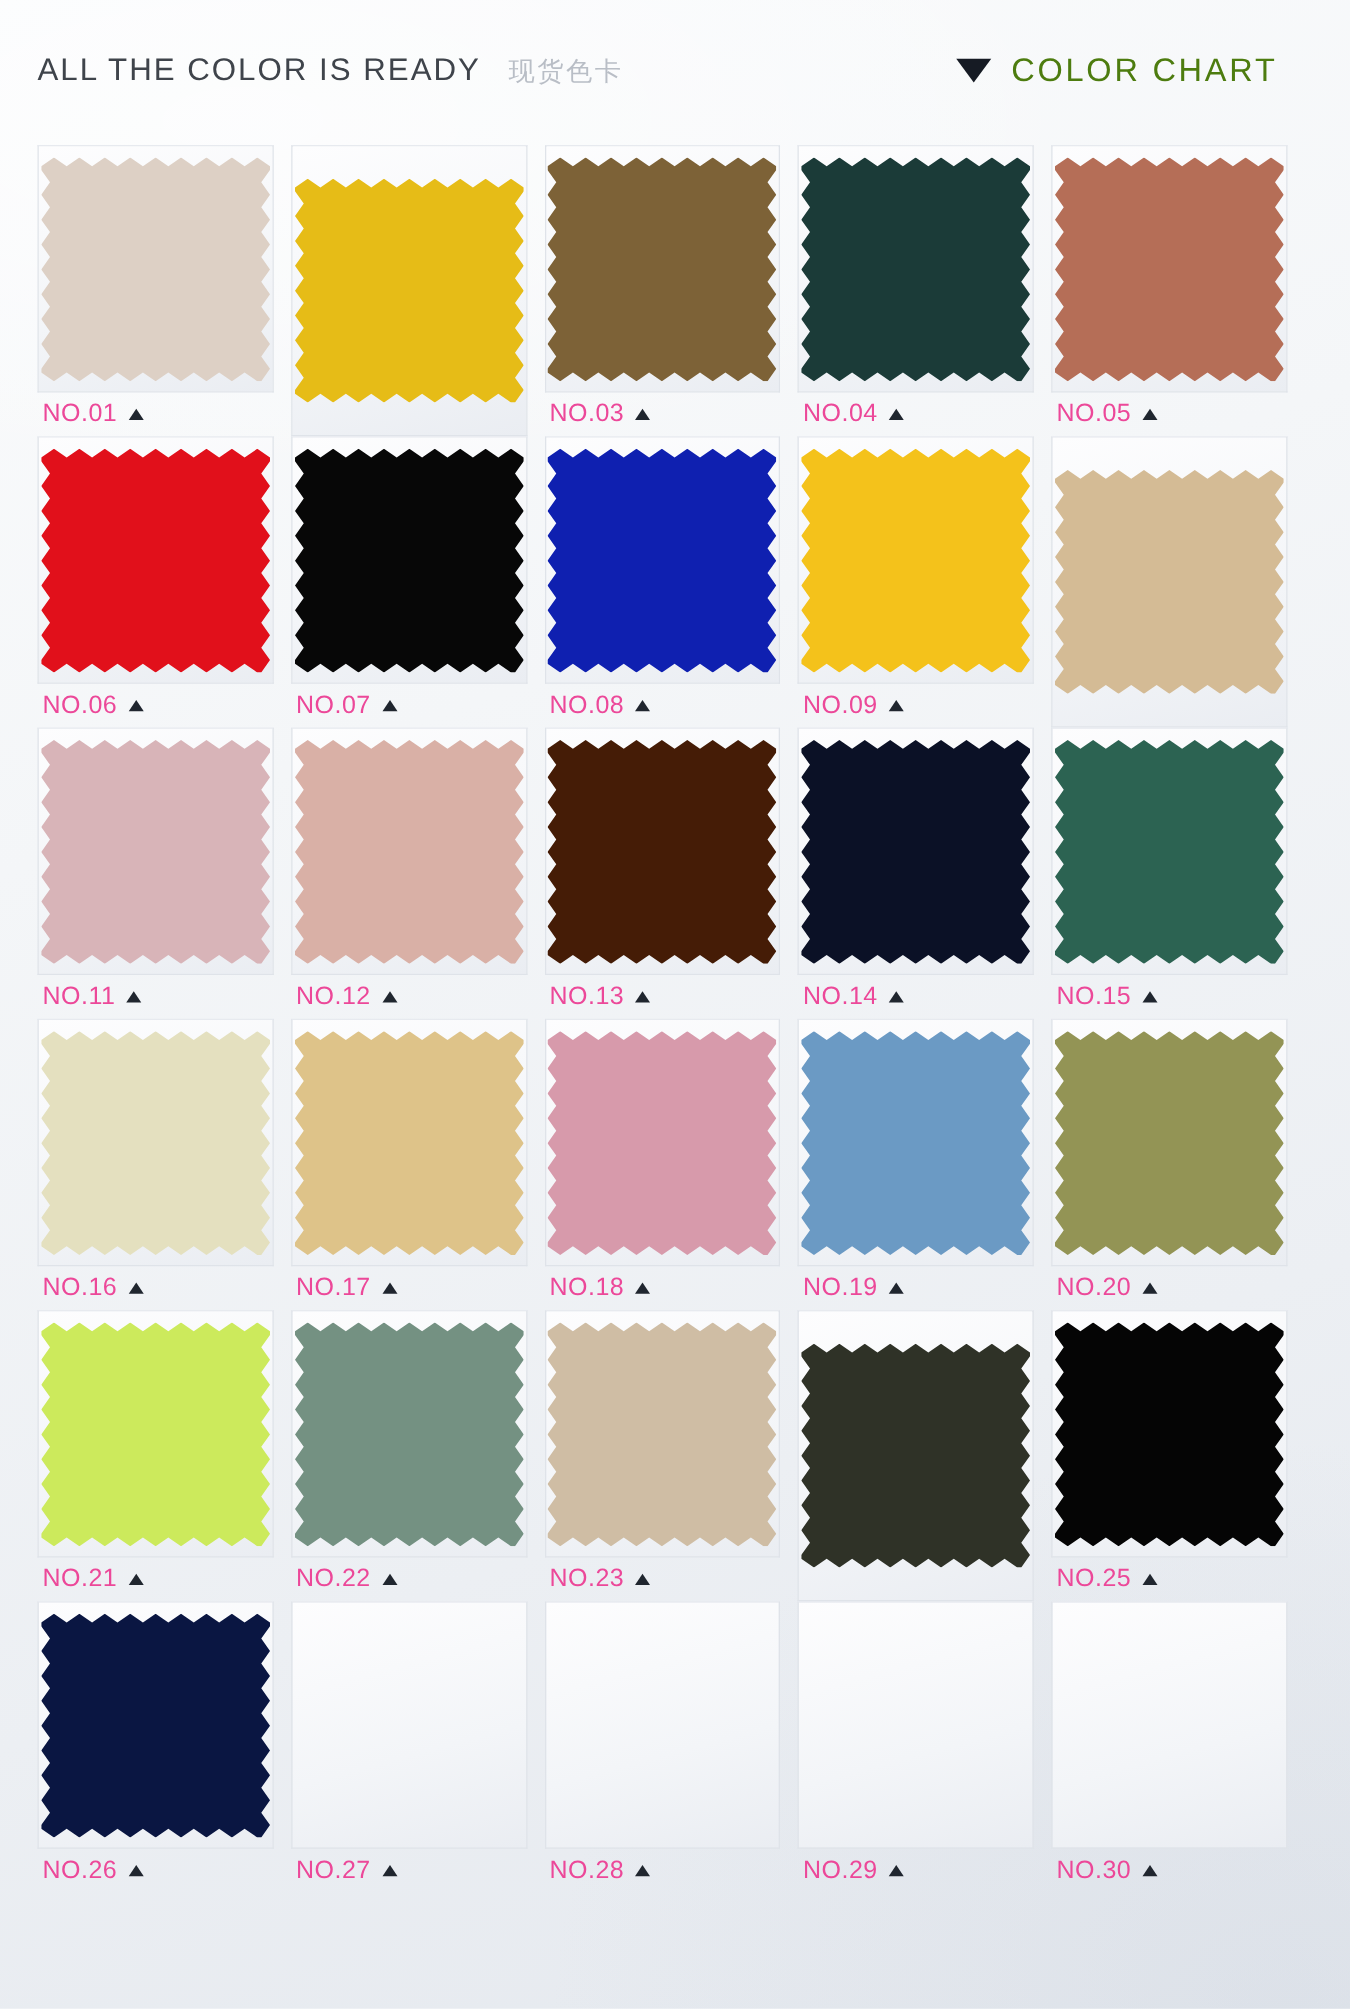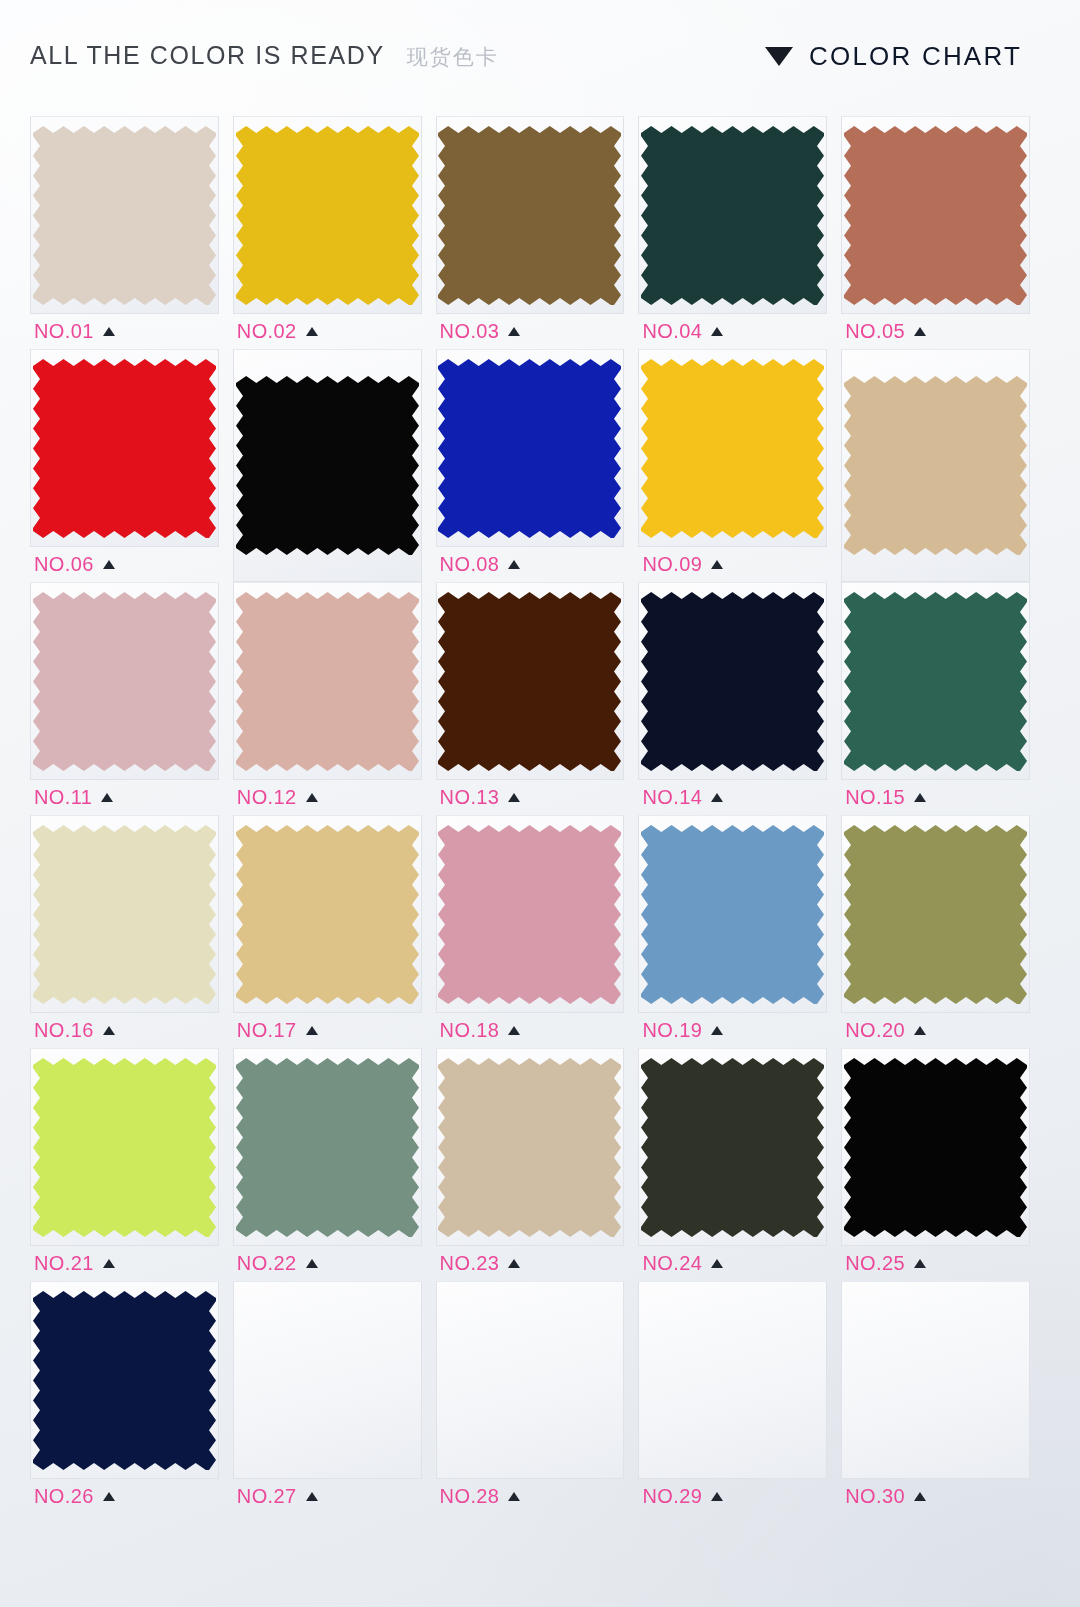--- a/index.html
+++ b/index.html
@@ -58,21 +58,21 @@
     width: 0;
     height: 0;
     border-left: 14px solid transparent;
     border-right: 14px solid transparent;
     border-top: 19px solid #161b24;
     display: block;
   }
   .header-right-label {
     font-size: 26px;
     letter-spacing: 2.2px;
-    color: #0f172a;
+    color: #4d7c0f;
     font-weight: 400;
     white-space: nowrap;
   }
 
   
   .grid {
     position: absolute;
     left: 24px;
     top: 116px;
     width: 1014px;
@@ -179,24 +179,20 @@
       </div>
     </div>
     <div class="cell">
       <div class="cell-frame">
         <div class="swatch-wrap">
           <svg class="swatch" viewBox="0 0 183 179" preserveAspectRatio="none">
             <path d="M0.00,7.00 L10.17,0.00 L20.33,7.00 L30.50,0.00 L40.67,7.00 L50.83,0.00 L61.00,7.00 L71.17,0.00 L81.33,7.00 L91.50,0.00 L101.67,7.00 L111.83,0.00 L122.00,7.00 L132.17,0.00 L142.33,7.00 L152.50,0.00 L162.67,7.00 L172.83,0.00 L183.00,7.00 L183.00,9.94 L176.00,19.89 L183.00,29.83 L176.00,39.78 L183.00,49.72 L176.00,59.67 L183.00,69.61 L176.00,79.56 L183.00,89.50 L176.00,99.44 L183.00,109.39 L176.00,119.33 L183.00,129.28 L176.00,139.22 L183.00,149.17 L176.00,159.11 L183.00,169.06 L176.00,179.00 L172.83,179.00 L162.67,172.00 L152.50,179.00 L142.33,172.00 L132.17,179.00 L122.00,172.00 L111.83,179.00 L101.67,172.00 L91.50,179.00 L81.33,172.00 L71.17,179.00 L61.00,172.00 L50.83,179.00 L40.67,172.00 L30.50,179.00 L20.33,172.00 L10.17,179.00 L0.00,172.00 L0.00,169.06 L7.00,159.11 L0.00,149.17 L7.00,139.22 L0.00,129.28 L7.00,119.33 L0.00,109.39 L7.00,99.44 L0.00,89.50 L7.00,79.56 L0.00,69.61 L7.00,59.67 L0.00,49.72 L7.00,39.78 L0.00,29.83 L7.00,19.89 L0.00,9.94 Z" fill="#e6bc17"></path>
           </svg>
         </div>
       </div>
-      <div class="cell-label">
-        <span class="lbl">NO.02</span>
-        <span class="tri-up"></span>
-      </div>
     </div>
     <div class="cell">
       <div class="cell-frame">
         <div class="swatch-wrap">
           <svg class="swatch" viewBox="0 0 183 179" preserveAspectRatio="none">
             <path d="M0.00,7.00 L10.17,0.00 L20.33,7.00 L30.50,0.00 L40.67,7.00 L50.83,0.00 L61.00,7.00 L71.17,0.00 L81.33,7.00 L91.50,0.00 L101.67,7.00 L111.83,0.00 L122.00,7.00 L132.17,0.00 L142.33,7.00 L152.50,0.00 L162.67,7.00 L172.83,0.00 L183.00,7.00 L183.00,9.94 L176.00,19.89 L183.00,29.83 L176.00,39.78 L183.00,49.72 L176.00,59.67 L183.00,69.61 L176.00,79.56 L183.00,89.50 L176.00,99.44 L183.00,109.39 L176.00,119.33 L183.00,129.28 L176.00,139.22 L183.00,149.17 L176.00,159.11 L183.00,169.06 L176.00,179.00 L172.83,179.00 L162.67,172.00 L152.50,179.00 L142.33,172.00 L132.17,179.00 L122.00,172.00 L111.83,179.00 L101.67,172.00 L91.50,179.00 L81.33,172.00 L71.17,179.00 L61.00,172.00 L50.83,179.00 L40.67,172.00 L30.50,179.00 L20.33,172.00 L10.17,179.00 L0.00,172.00 L0.00,169.06 L7.00,159.11 L0.00,149.17 L7.00,139.22 L0.00,129.28 L7.00,119.33 L0.00,109.39 L7.00,99.44 L0.00,89.50 L7.00,79.56 L0.00,69.61 L7.00,59.67 L0.00,49.72 L7.00,39.78 L0.00,29.83 L7.00,19.89 L0.00,9.94 Z" fill="#7d6237"></path>
           </svg>
         </div>
       </div>
       <div class="cell-label">
@@ -244,20 +240,24 @@
       </div>
     </div>
     <div class="cell">
       <div class="cell-frame">
         <div class="swatch-wrap">
           <svg class="swatch" viewBox="0 0 183 179" preserveAspectRatio="none">
             <path d="M0.00,7.00 L10.17,0.00 L20.33,7.00 L30.50,0.00 L40.67,7.00 L50.83,0.00 L61.00,7.00 L71.17,0.00 L81.33,7.00 L91.50,0.00 L101.67,7.00 L111.83,0.00 L122.00,7.00 L132.17,0.00 L142.33,7.00 L152.50,0.00 L162.67,7.00 L172.83,0.00 L183.00,7.00 L183.00,9.94 L176.00,19.89 L183.00,29.83 L176.00,39.78 L183.00,49.72 L176.00,59.67 L183.00,69.61 L176.00,79.56 L183.00,89.50 L176.00,99.44 L183.00,109.39 L176.00,119.33 L183.00,129.28 L176.00,139.22 L183.00,149.17 L176.00,159.11 L183.00,169.06 L176.00,179.00 L172.83,179.00 L162.67,172.00 L152.50,179.00 L142.33,172.00 L132.17,179.00 L122.00,172.00 L111.83,179.00 L101.67,172.00 L91.50,179.00 L81.33,172.00 L71.17,179.00 L61.00,172.00 L50.83,179.00 L40.67,172.00 L30.50,179.00 L20.33,172.00 L10.17,179.00 L0.00,172.00 L0.00,169.06 L7.00,159.11 L0.00,149.17 L7.00,139.22 L0.00,129.28 L7.00,119.33 L0.00,109.39 L7.00,99.44 L0.00,89.50 L7.00,79.56 L0.00,69.61 L7.00,59.67 L0.00,49.72 L7.00,39.78 L0.00,29.83 L7.00,19.89 L0.00,9.94 Z" fill="#070707"></path>
           </svg>
         </div>
       </div>
+      <div class="cell-label">
+        <span class="lbl">NO.07</span>
+        <span class="tri-up"></span>
+      </div>
     </div>
     <div class="cell">
       <div class="cell-frame">
         <div class="swatch-wrap">
           <svg class="swatch" viewBox="0 0 183 179" preserveAspectRatio="none">
             <path d="M0.00,7.00 L10.17,0.00 L20.33,7.00 L30.50,0.00 L40.67,7.00 L50.83,0.00 L61.00,7.00 L71.17,0.00 L81.33,7.00 L91.50,0.00 L101.67,7.00 L111.83,0.00 L122.00,7.00 L132.17,0.00 L142.33,7.00 L152.50,0.00 L162.67,7.00 L172.83,0.00 L183.00,7.00 L183.00,9.94 L176.00,19.89 L183.00,29.83 L176.00,39.78 L183.00,49.72 L176.00,59.67 L183.00,69.61 L176.00,79.56 L183.00,89.50 L176.00,99.44 L183.00,109.39 L176.00,119.33 L183.00,129.28 L176.00,139.22 L183.00,149.17 L176.00,159.11 L183.00,169.06 L176.00,179.00 L172.83,179.00 L162.67,172.00 L152.50,179.00 L142.33,172.00 L132.17,179.00 L122.00,172.00 L111.83,179.00 L101.67,172.00 L91.50,179.00 L81.33,172.00 L71.17,179.00 L61.00,172.00 L50.83,179.00 L40.67,172.00 L30.50,179.00 L20.33,172.00 L10.17,179.00 L0.00,172.00 L0.00,169.06 L7.00,159.11 L0.00,149.17 L7.00,139.22 L0.00,129.28 L7.00,119.33 L0.00,109.39 L7.00,99.44 L0.00,89.50 L7.00,79.56 L0.00,69.61 L7.00,59.67 L0.00,49.72 L7.00,39.78 L0.00,29.83 L7.00,19.89 L0.00,9.94 Z" fill="#0f20b0"></path>
           </svg>
         </div>
       </div>
       <div class="cell-label">
@@ -456,24 +456,20 @@
         <span class="tri-up"></span>
       </div>
     </div>
     <div class="cell">
       <div class="cell-frame">
         <div class="swatch-wrap">
           <svg class="swatch" viewBox="0 0 183 179" preserveAspectRatio="none">
             <path d="M0.00,7.00 L10.17,0.00 L20.33,7.00 L30.50,0.00 L40.67,7.00 L50.83,0.00 L61.00,7.00 L71.17,0.00 L81.33,7.00 L91.50,0.00 L101.67,7.00 L111.83,0.00 L122.00,7.00 L132.17,0.00 L142.33,7.00 L152.50,0.00 L162.67,7.00 L172.83,0.00 L183.00,7.00 L183.00,9.94 L176.00,19.89 L183.00,29.83 L176.00,39.78 L183.00,49.72 L176.00,59.67 L183.00,69.61 L176.00,79.56 L183.00,89.50 L176.00,99.44 L183.00,109.39 L176.00,119.33 L183.00,129.28 L176.00,139.22 L183.00,149.17 L176.00,159.11 L183.00,169.06 L176.00,179.00 L172.83,179.00 L162.67,172.00 L152.50,179.00 L142.33,172.00 L132.17,179.00 L122.00,172.00 L111.83,179.00 L101.67,172.00 L91.50,179.00 L81.33,172.00 L71.17,179.00 L61.00,172.00 L50.83,179.00 L40.67,172.00 L30.50,179.00 L20.33,172.00 L10.17,179.00 L0.00,172.00 L0.00,169.06 L7.00,159.11 L0.00,149.17 L7.00,139.22 L0.00,129.28 L7.00,119.33 L0.00,109.39 L7.00,99.44 L0.00,89.50 L7.00,79.56 L0.00,69.61 L7.00,59.67 L0.00,49.72 L7.00,39.78 L0.00,29.83 L7.00,19.89 L0.00,9.94 Z" fill="#2f3227"></path>
           </svg>
         </div>
-      </div>
-      <div class="cell-label">
-        <span class="lbl">NO.24</span>
-        <span class="tri-up"></span>
       </div>
     </div>
     <div class="cell">
       <div class="cell-frame">
         <div class="swatch-wrap">
           <svg class="swatch" viewBox="0 0 183 179" preserveAspectRatio="none">
             <path d="M0.00,7.00 L10.17,0.00 L20.33,7.00 L30.50,0.00 L40.67,7.00 L50.83,0.00 L61.00,7.00 L71.17,0.00 L81.33,7.00 L91.50,0.00 L101.67,7.00 L111.83,0.00 L122.00,7.00 L132.17,0.00 L142.33,7.00 L152.50,0.00 L162.67,7.00 L172.83,0.00 L183.00,7.00 L183.00,9.94 L176.00,19.89 L183.00,29.83 L176.00,39.78 L183.00,49.72 L176.00,59.67 L183.00,69.61 L176.00,79.56 L183.00,89.50 L176.00,99.44 L183.00,109.39 L176.00,119.33 L183.00,129.28 L176.00,139.22 L183.00,149.17 L176.00,159.11 L183.00,169.06 L176.00,179.00 L172.83,179.00 L162.67,172.00 L152.50,179.00 L142.33,172.00 L132.17,179.00 L122.00,172.00 L111.83,179.00 L101.67,172.00 L91.50,179.00 L81.33,172.00 L71.17,179.00 L61.00,172.00 L50.83,179.00 L40.67,172.00 L30.50,179.00 L20.33,172.00 L10.17,179.00 L0.00,172.00 L0.00,169.06 L7.00,159.11 L0.00,149.17 L7.00,139.22 L0.00,129.28 L7.00,119.33 L0.00,109.39 L7.00,99.44 L0.00,89.50 L7.00,79.56 L0.00,69.61 L7.00,59.67 L0.00,49.72 L7.00,39.78 L0.00,29.83 L7.00,19.89 L0.00,9.94 Z" fill="#050505"></path>
           </svg>
         </div>
       </div>

